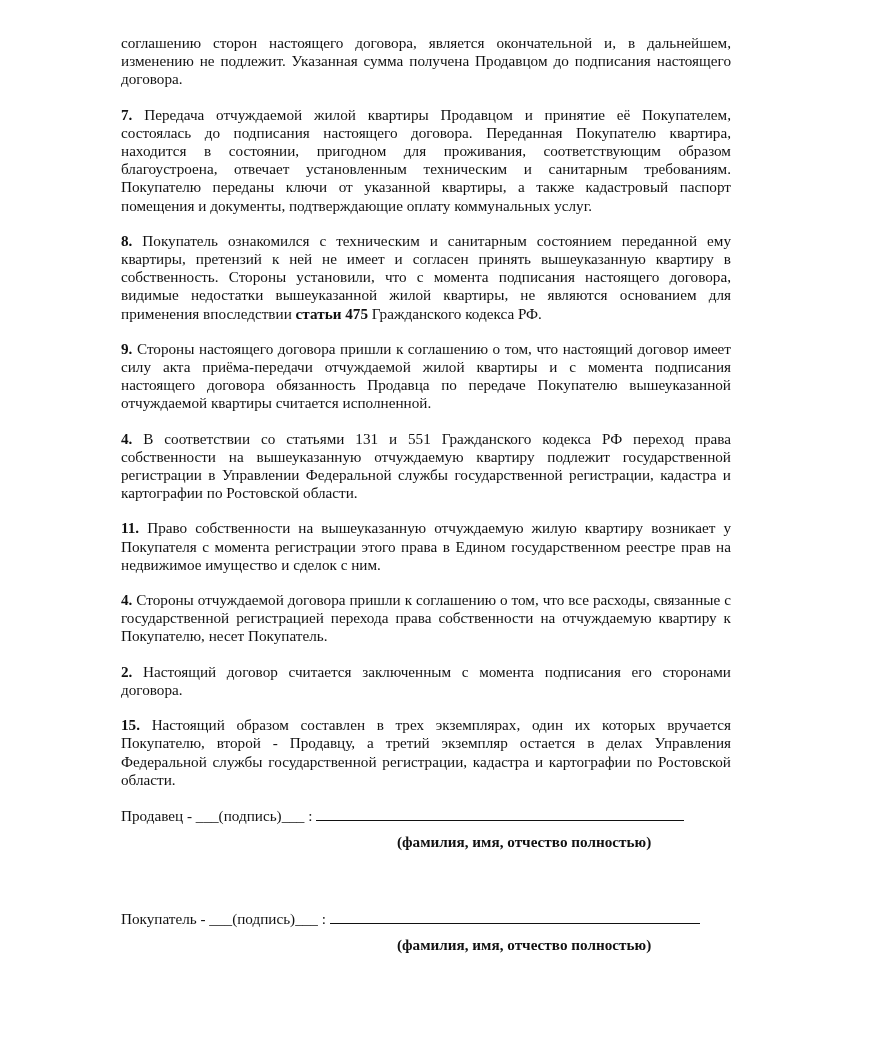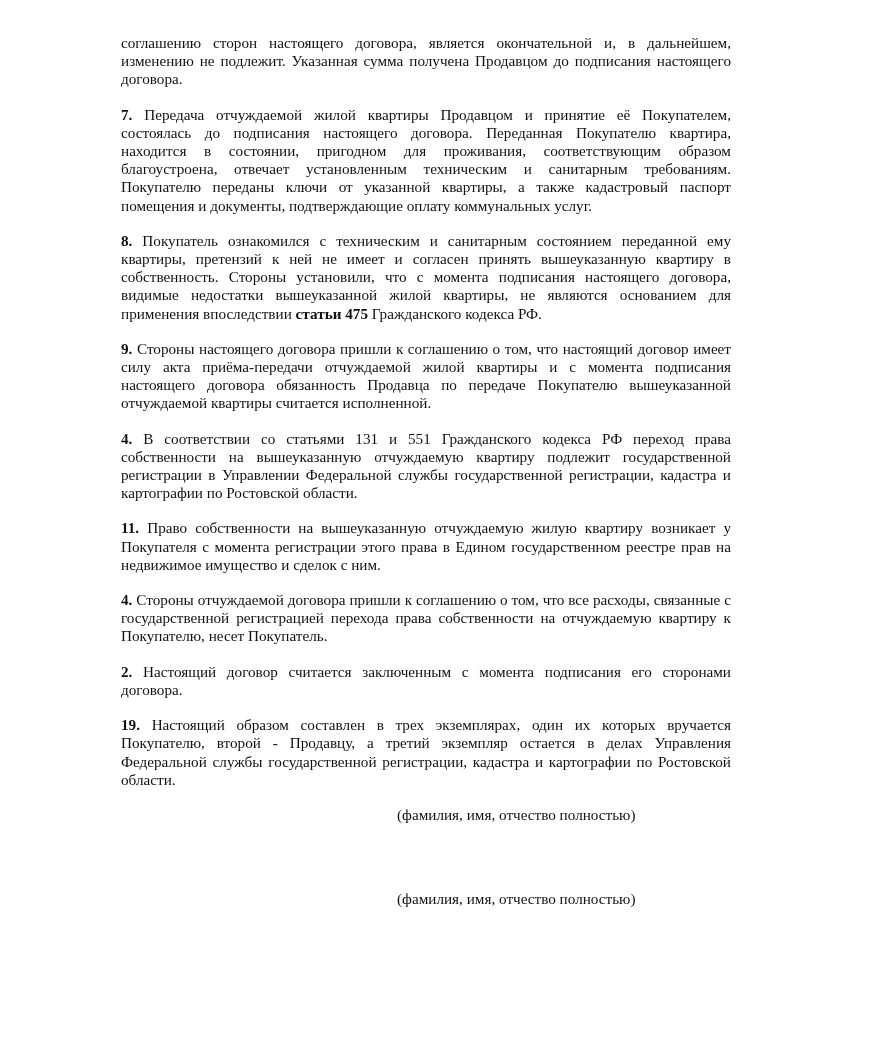--- a/index.html
+++ b/index.html
@@ -6,21 +6,21 @@
   body { width: 870px; height: 1047px; overflow: hidden; position: relative;
          font-family: "Liberation Serif", "DejaVu Serif", serif; color: #111; }
   .page { position: absolute; left: 121px; top: 34px; width: 610px; }
   p { margin: 0; font-size: 15.2px; line-height: 18.2px; text-align: justify; text-justify: inter-word; }
   .para { margin-bottom: 17px; }
   .num { font-weight: bold; }
   .ref { font-weight: bold; text-underline-offset: 2px; }
   .sig-title { font-weight: bold; font-size: 15.5px; margin-top: 8px; margin-bottom: 24px; }
   .sig-line { font-size: 15.2px; line-height: 18px; white-space: nowrap; }
   .blank { display: inline-block; border-bottom: 1px solid #111; height: 14px; vertical-align: baseline; }
-  .sig-hint { font-size: 15.2px; line-height: 18px; margin-top: 8px; }
+  .sig-hint { font-size: 15.2px; line-height: 18px; margin-top: 8px; font-weight: bold; }
   .seller-hint { padding-left: 276px; }
   .buyer-hint { padding-left: 276px; }
 </style>
 </head>
 <body>
 
 <div class="page">
 
   <p class="para">соглашению сторон настоящего договора, является окончательной и, в дальнейшем, изменению не подлежит. Указанная сумма получена Продавцом до подписания настоящего договора.</p>
 
@@ -31,22 +31,28 @@
   <p class="para"><span class="num">9.</span><span> Стороны настоящего договора пришли к соглашению о том, что настоящий договор имеет силу акта приёма-передачи отчуждаемой жилой квартиры и с момента подписания настоящего договора обязанность Продавца по передаче Покупателю вышеуказанной отчуждаемой квартиры считается исполненной.</span></p>
 
   <p class="para"><span class="num">4.</span><span> В соответствии со статьями 131 и 551 Гражданского кодекса РФ переход права собственности на вышеуказанную отчуждаемую квартиру подлежит государственной регистрации в Управлении Федеральной службы государственной регистрации, кадастра и картографии по Ростовской области.</span></p>
 
   <p class="para"><span class="num">11.</span><span> Право собственности на вышеуказанную отчуждаемую жилую квартиру возникает у Покупателя с момента регистрации этого права в Едином государственном реестре прав на недвижимое имущество и сделок с ним.</span></p>
 
   <p class="para"><span class="num">4.</span><span> Стороны отчуждаемой договора пришли к соглашению о том, что все расходы, связанные с государственной регистрацией перехода права собственности на отчуждаемую квартиру к Покупателю, несет Покупатель.</span></p>
 
   <p class="para"><span class="num">2.</span><span> Настоящий договор считается заключенным с момента подписания его сторонами договора.</span></p>
 
-  <p class="para"><span class="num">19.</span><span> Настоящий образом составлен в трех экземплярах, один их которых вручается Покупателю, второй - Продавцу, а третий экземпляр остается в делах Управления Федеральной службы государственной регистрации, кадастра и картографии по Ростовской области.</span></p>
+  <p class="para"><span class="num">15.</span><span> Настоящий образом составлен в трех экземплярах, один их которых вручается Покупателю, второй - Продавцу, а третий экземпляр остается в делах Управления Федеральной службы государственной регистрации, кадастра и картографии по Ростовской области.</span></p>
 
 
+  <div class="sig-line">
+    <span>Продавец - </span><span>___(подпись)___ : </span><span class="blank" style="width:368px;"></span>
+  </div>
   <div class="sig-hint seller-hint">(фамилия, имя, отчество полностью)</div>
 
   <div style="height:58px;"></div>
 
+  <div class="sig-line">
+    <span>Покупатель - </span><span>___(подпись)___ : </span><span class="blank" style="width:370px;"></span>
+  </div>
   <div class="sig-hint buyer-hint">(фамилия, имя, отчество полностью)</div>
 
 </div>
 
 </body></html>

